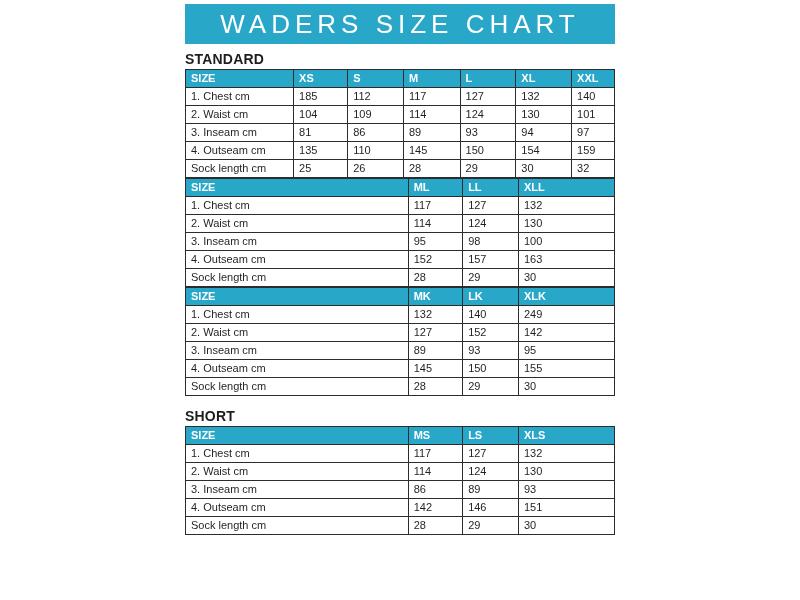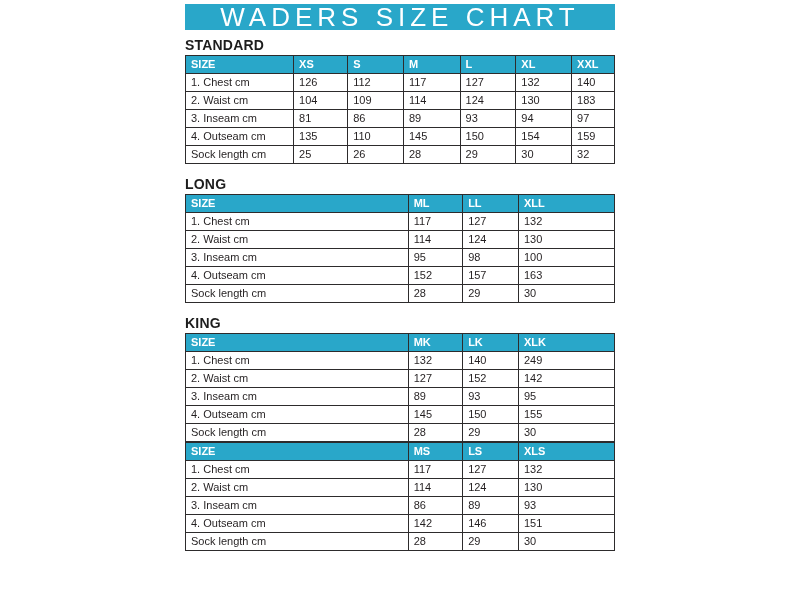--- a/index.html
+++ b/index.html
@@ -14,21 +14,21 @@
     position: relative;
     width: 800px; height: 600px;
     background: #ffffff;
   }
   .content {
     position: absolute;
     left: 185px; top: 4px;
     width: 430px;
   }
   .banner {
-    height: 26px;
+    height: 40px;
     background: #29a7c9;
     display: flex;
     align-items: center;
     justify-content: center;
   }
   .banner-title {
     color: #ffffff;
     font-size: 26px;
     font-weight: 400;
     letter-spacing: 5px;
@@ -95,35 +95,35 @@
               <th>S</th>
               <th>M</th>
               <th>L</th>
               <th>XL</th>
               <th>XXL</th>
             </tr>
           </thead>
           <tbody>
             <tr>
               <td class="row-label">1. Chest cm</td>
-              <td>126</td>
+              <td>185</td>
               <td>112</td>
               <td>117</td>
               <td>127</td>
               <td>132</td>
               <td>140</td>
             </tr>
             <tr>
               <td class="row-label">2. Waist cm</td>
               <td>104</td>
               <td>109</td>
               <td>114</td>
               <td>124</td>
               <td>130</td>
-              <td>183</td>
+              <td>101</td>
             </tr>
             <tr>
               <td class="row-label">3. Inseam cm</td>
               <td>81</td>
               <td>86</td>
               <td>89</td>
               <td>93</td>
               <td>94</td>
               <td>97</td>
             </tr>
@@ -140,21 +140,20 @@
               <td class="row-label">Sock length cm</td>
               <td>25</td>
               <td>26</td>
               <td>28</td>
               <td>29</td>
               <td>30</td>
               <td>32</td>
             </tr>
           </tbody>
         </table>
-        <h2 class="section-title">LONG</h2>
         <table class="size-table">
           <colgroup>
             <col style="width: 51.9%;">
             <col style="width: 12.7%;">
             <col style="width: 13%;">
             <col style="width: 22.4%;">
           </colgroup>
           <thead>
             <tr>
               <th>SIZE</th>
@@ -189,21 +188,20 @@
               <td>163</td>
             </tr>
             <tr>
               <td class="row-label">Sock length cm</td>
               <td>28</td>
               <td>29</td>
               <td>30</td>
             </tr>
           </tbody>
         </table>
-        <h2 class="section-title">KING</h2>
         <table class="size-table">
           <colgroup>
             <col style="width: 51.9%;">
             <col style="width: 12.7%;">
             <col style="width: 13%;">
             <col style="width: 22.4%;">
           </colgroup>
           <thead>
             <tr>
               <th>SIZE</th>
@@ -238,20 +236,21 @@
               <td>155</td>
             </tr>
             <tr>
               <td class="row-label">Sock length cm</td>
               <td>28</td>
               <td>29</td>
               <td>30</td>
             </tr>
           </tbody>
         </table>
+        <h2 class="section-title">SHORT</h2>
         <table class="size-table">
           <colgroup>
             <col style="width: 51.9%;">
             <col style="width: 12.7%;">
             <col style="width: 13%;">
             <col style="width: 22.4%;">
           </colgroup>
           <thead>
             <tr>
               <th>SIZE</th>

